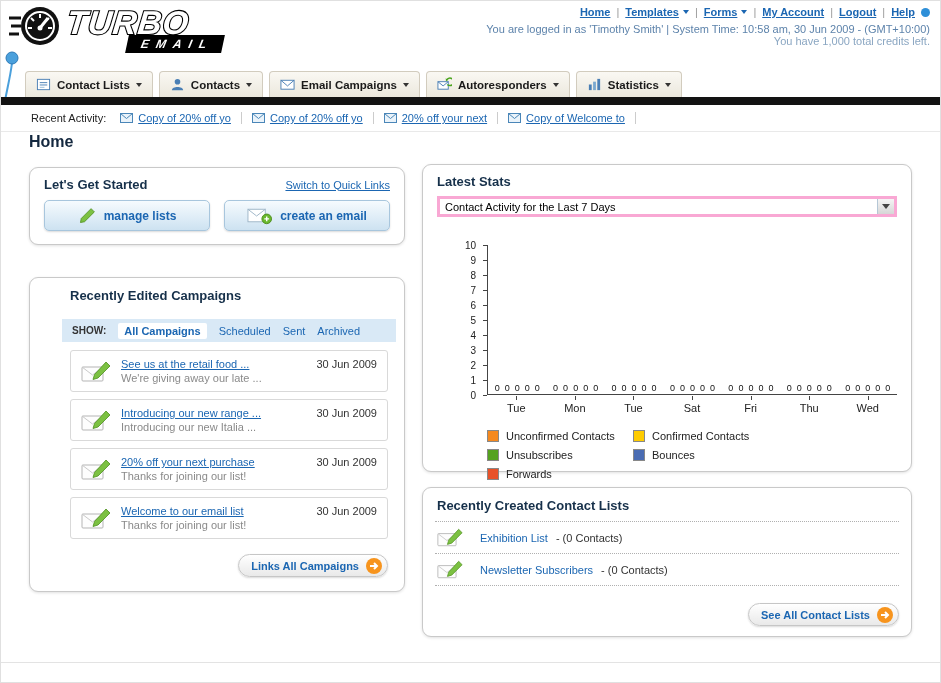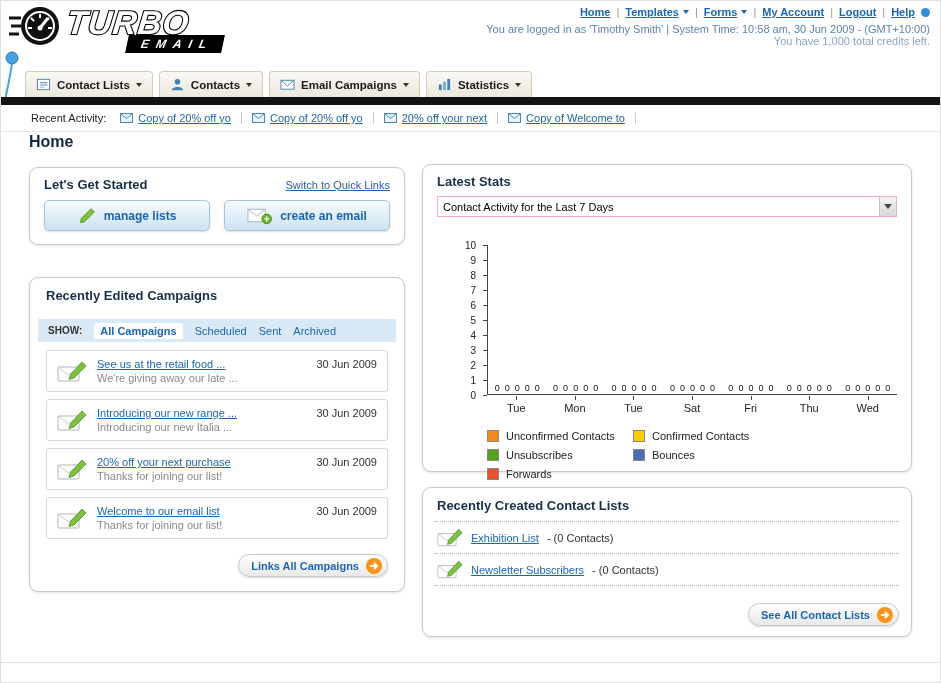--- a/index.html
+++ b/index.html
@@ -40,38 +40,38 @@
   .panel-title { font-size:13px; font-weight:bold; color:#16304a; }
 
   
   .gs-panel { top:166px; left:28px; width:376px; height:78px; }
   .gs-head { display:flex; justify-content:space-between; align-items:center; padding:9px 14px 3px; }
   .gs-link { font-size:11px; color:#1b66b2; text-decoration:underline; cursor:pointer; }
   .gs-buttons { display:flex; gap:14px; padding:5px 14px; }
   .gs-btn { flex:1; height:31px; display:flex; align-items:center; justify-content:center; gap:8px; border:1px solid #a8c6dd; border-radius:5px; background:linear-gradient(#f6fbfe,#cde2f1); font-size:12px; font-weight:bold; color:#1b66b2; cursor:pointer; box-shadow:0 1px 2px rgba(0,0,0,0.15);text-align:center; }
 
   
-  .camp-panel { top:276px; left:28px; width:376px; height:315px; }
+  .camp-panel { top:276px; left:28px; width:376px; height:315px;padding-left:24px; }
   .camp-title { padding:10px 16px 8px; }
   .filter-bar { margin:8px 8px; height:23px; background:#d9e9f6; display:flex; align-items:center; gap:12px; padding:0 10px; font-size:11px; }
   .show-label { font-size:10px; font-weight:bold; color:#333; }
   .filter { color:#1b66b2; cursor:pointer; }
   .filter.selected { background:#fff; padding:2px 6px; border-radius:2px; font-weight:bold; }
   .campaign-item { margin:7px 16px 0; height:42px; border:1px solid #d9d9d9; border-radius:3px; display:flex; align-items:center; gap:10px; padding:0 10px; background:#fff; }
   .c-texts { flex:1; display:flex; flex-direction:column; gap:2px; overflow:hidden; }
   .c-title { font-size:11px; color:#1b66b2; text-decoration:underline; cursor:pointer; white-space:nowrap; }
   .c-sub { font-size:11px; color:#8a8a8a; white-space:nowrap; }
   .c-date { font-size:11px; color:#333; align-self:flex-start; padding-top:7px; white-space:nowrap; }
 
   .pill-btn { position:absolute; right:16px; bottom:14px; height:23px; display:flex; align-items:center; gap:7px; padding:0 5px 0 12px; border:1px solid #c6c6c6; border-radius:12px; background:linear-gradient(#ffffff,#e9e9e9); font-size:11px; font-weight:bold; color:#1b66b2; cursor:pointer; box-shadow:0 1px 2px rgba(0,0,0,0.15); }
 
   
   .stats-panel { top:163px; left:421px; width:490px; height:308px; }
   .stats-title { padding:9px 14px 7px; }
-  .select { margin:0 14px; height:21px; border:1px solid #f9a8d4; display:flex; align-items:center; justify-content:space-between; font-size:11px; color:#000; background:#fff; cursor:pointer; }
+  .select { margin:0 14px; height:21px; border:3px solid #f9a8d4; display:flex; align-items:center; justify-content:space-between; font-size:11px; color:#000; background:#fff; cursor:pointer; }
   .select-value { padding-left:5px; }
   .select-btn { width:17px; height:100%; border-left:1px solid #b5c7d6; background:linear-gradient(#f5f5f5,#d6d6d6); display:flex; align-items:center; justify-content:center; }
   .select-btn .tri { border-top-color:#444; border-left-width:4px; border-right-width:4px; border-top-width:5px; }
 
   .chart { position:relative; height:175px; margin:28px 14px 0 34px; }
   .y-axis { position:absolute; left:0; top:0; width:26px; height:150px; }
   .y-tick { position:absolute; right:7px; font-size:10px; color:#222; transform:translateY(-50%); }
   .y-ticks-marks { position:absolute; left:26px; top:0; width:4px; height:151px; background:repeating-linear-gradient(to bottom, #444 0px, #444 1px, transparent 1px, transparent 15px); }
   .plot { position:absolute; left:30px; right:0; top:0; height:150px; border-left:1px solid #444; border-bottom:1px solid #444; }
   .columns { display:flex; height:100%; }
@@ -83,21 +83,21 @@
 
   .legend { display:flex; flex-wrap:wrap; margin:10px 14px 0 64px; width:410px; }
   .legend-item { width:146px; display:flex; align-items:center; gap:7px; font-size:11px; color:#222; margin-bottom:7px; }
   .swatch { width:12px; height:12px; border:1px solid #888; flex:0 0 auto; }
 
   
   .cl-panel { top:486px; left:421px; width:490px; height:150px; }
   .cl-title { padding:10px 14px 8px; }
   .dotted { border-top:1px dotted #b0b0b0; margin:0 12px; }
   .cl-item { display:flex; align-items:center; gap:8px; padding:6px 14px; font-size:11px; }
-  .cl-name { color:#1b66b2; text-decoration:underline; cursor:pointer; }
+  .cl-name { color:#1b66b2; cursor:pointer;margin-left:9px; }
   .cl-detail { color:#333; }
   .cl-panel .pill-btn { bottom:10px; right:12px; }
 
   .footer-line { position:absolute; left:0; right:0; top:661px; border-top:1px solid #e3e3e3; }
 </style>
 </head>
 <body>
 
 <svg width="0" height="0" style="position:absolute">
   <defs>
@@ -197,20 +197,30 @@
     <div class="tab">
       <svg width="15" height="15" viewBox="0 0 16 16">
           <rect x="1" y="3.5" width="14" height="9.5" fill="#fff" stroke="#4a7fb5"></rect>
           <path d="M1,3.5 L8,9.5 L15,3.5" fill="none" stroke="#4a7fb5"></path>
         </svg>
       <span>Email Campaigns</span>
       <i class="tri"></i>
     </div>
     <div class="tab">
       <svg width="15" height="15" viewBox="0 0 16 16">
+          <rect x="1" y="5" width="11" height="8" fill="#fff" stroke="#4a7fb5"></rect>
+          <path d="M1,5 L6.5,9.5 L12,5" fill="none" stroke="#4a7fb5"></path>
+          <path d="M10,4 a4,4 0 1,1 1,4" fill="none" stroke="#4aa41e" stroke-width="1.6"></path>
+          <path d="M9,1.5 L10,4 L12.2,3" fill="#4aa41e"></path>
+        </svg>
+      <span>Autoresponders</span>
+      <i class="tri"></i>
+    </div>
+    <div class="tab">
+      <svg width="15" height="15" viewBox="0 0 16 16">
           <rect x="2" y="8" width="3" height="6" fill="#4a7fb5"></rect>
           <rect x="6.5" y="5" width="3" height="9" fill="#79a8cf"></rect>
           <rect x="11" y="2" width="3" height="12" fill="#4a7fb5"></rect>
         </svg>
       <span>Statistics</span>
       <i class="tri"></i>
     </div>
   </div>
   <div class="dark-bar"></div>
 

